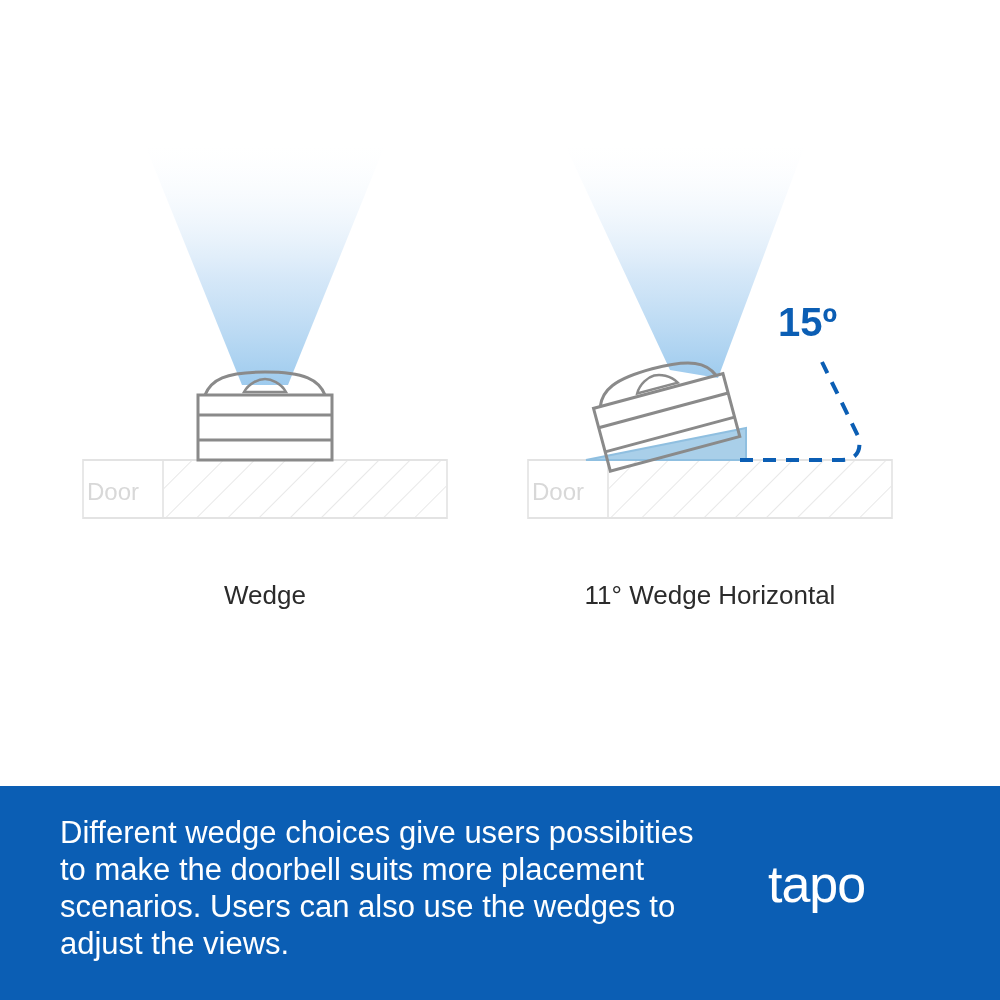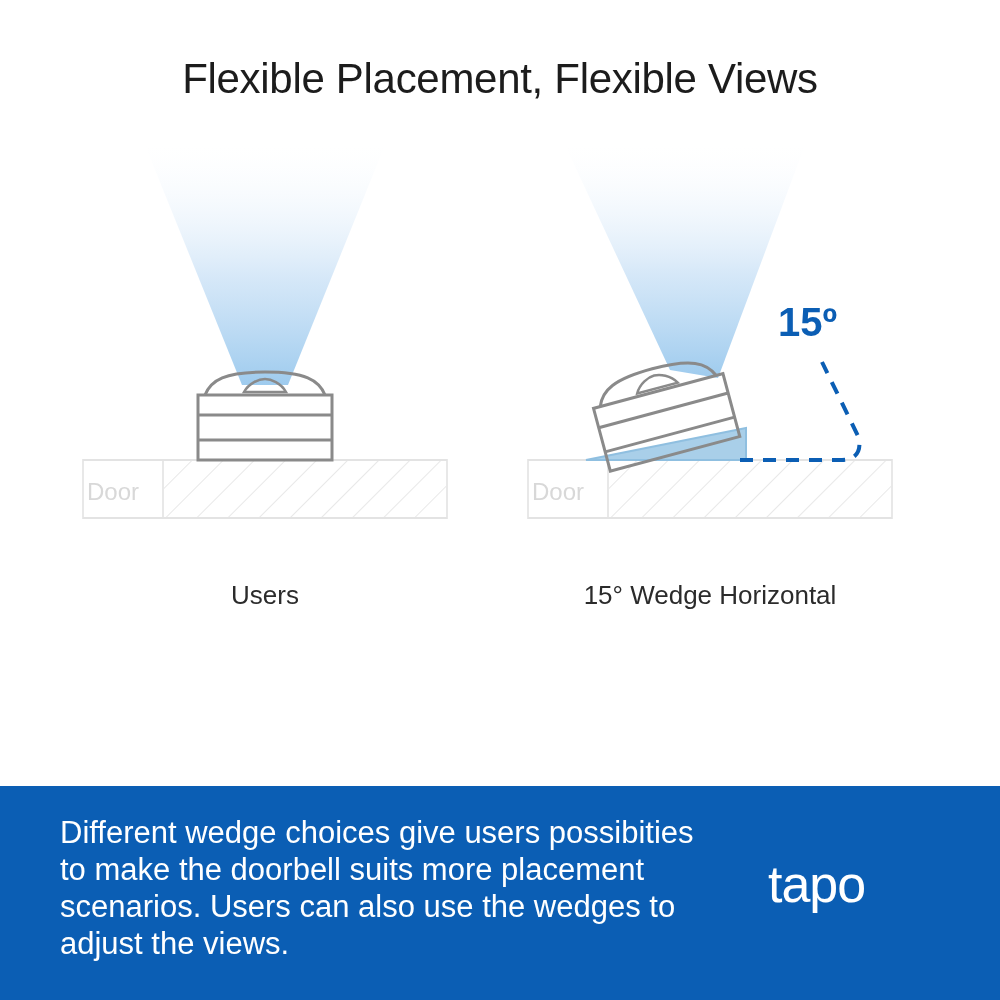--- a/index.html
+++ b/index.html
@@ -83,21 +83,20 @@
     text-decoration: underline;
   }
   .brand svg { display: block; }
   svg { overflow: visible; }
 </style>
 </head>
 <body>
 
 <div class="page">
 
-  <div class="title">Flexible Placement, Flexible Views</div>
 
   <div class="diagram-area">
 
     <div class="panel panel-left">
       <svg width="440" height="430" viewBox="0 0 440 430">
         <defs>
           <linearGradient id="beamGradL" x1="0" y1="0" x2="0" y2="1">
             <stop offset="0%" stop-color="#ffffff" stop-opacity="0.15"></stop>
             <stop offset="55%" stop-color="#cfe4f7" stop-opacity="0.85"></stop>
             <stop offset="100%" stop-color="#9ecbee" stop-opacity="1"></stop>
@@ -118,21 +117,21 @@
         <text x="42" y="360" font-family="Liberation Sans, sans-serif" font-size="24" fill="#d8d8d8">Door</text>
 
         <g fill="none" stroke="#8a8a8a" stroke-width="3">
           <path d="M153,255 L287,255 L287,320 L153,320 Z"></path>
           <path d="M160,255 C166,240 180,232 220,232 C260,232 274,240 280,255"></path>
           <path d="M199,252 C204,243 214,239 220,239 C226,239 236,243 241,252 Z" stroke-width="2.5"></path>
           <line x1="153" y1="275" x2="287" y2="275"></line>
           <line x1="153" y1="300" x2="287" y2="300"></line>
         </g>
       </svg>
-      <div class="caption">Users</div>
+      <div class="caption">Wedge</div>
     </div>
 
     <div class="panel panel-right">
       <svg width="440" height="430" viewBox="0 0 440 430">
         <defs>
           <linearGradient id="beamGradR" x1="0" y1="0" x2="0" y2="1">
             <stop offset="0%" stop-color="#ffffff" stop-opacity="0.15"></stop>
             <stop offset="55%" stop-color="#cfe4f7" stop-opacity="0.85"></stop>
             <stop offset="100%" stop-color="#9ecbee" stop-opacity="1"></stop>
           </linearGradient>
@@ -161,21 +160,21 @@
           <line x1="109" y1="295" x2="243" y2="295"></line>
         </g>
 
         <g fill="none" stroke="#0b5eb4" stroke-width="4" stroke-dasharray="13 10" stroke-linecap="butt">
           <path d="M250,320 L352,320 C368,320 372,308 368,296 L332,222"></path>
         </g>
         <line x1="250" y1="320" x2="352" y2="320" stroke="#0b5eb4" stroke-width="4" stroke-dasharray="13 10"></line>
 
         <text x="288" y="196" font-family="Liberation Sans, sans-serif" font-size="40" font-weight="700" fill="#0b5eb4">15º</text>
       </svg>
-      <div class="caption">15° Wedge Horizontal</div>
+      <div class="caption">11° Wedge Horizontal</div>
     </div>
 
   </div>
 
   <div class="footer">
     <div class="footer-text">Different wedge choices give users possibities to make the doorbell suits more placement scenarios. Users can also use the wedges to adjust the views.</div>
     <div class="brand">
       <svg width="170" height="60" viewBox="0 0 170 60">
         <text x="0" y="46" font-family="Liberation Sans, sans-serif" font-size="52" font-weight="400" fill="#ffffff" letter-spacing="-1">tapo</text>
       </svg>

